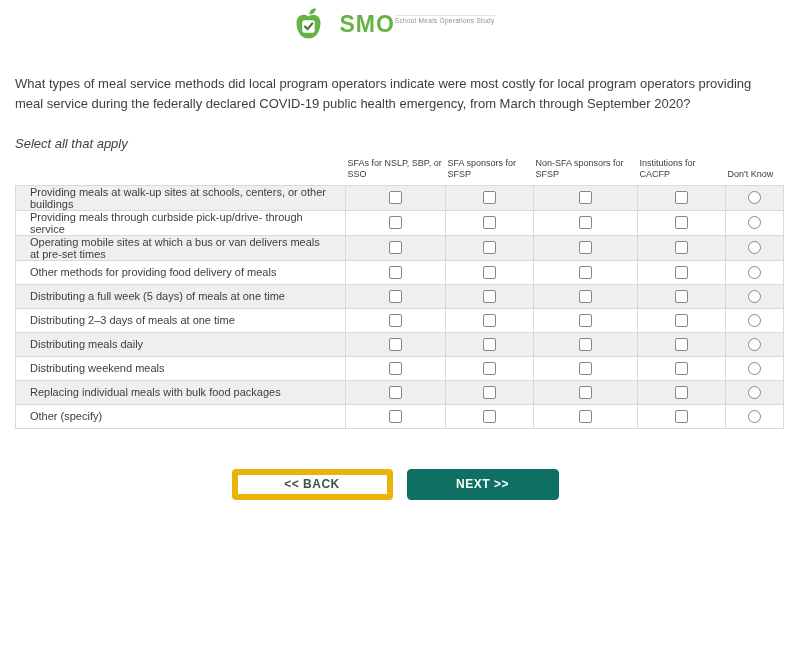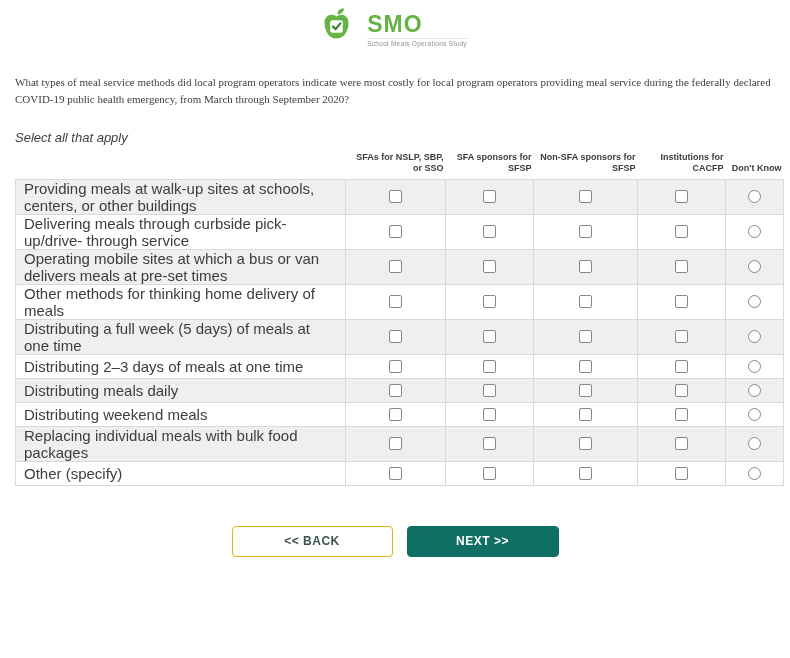--- a/index.html
+++ b/index.html
@@ -9,58 +9,58 @@
     background: #ffffff;
     font-family: "Liberation Sans", sans-serif;
     color: #404040;
     overflow: hidden;
   }
   .page { padding: 0 15px; }
 
   
   .header { display: flex; justify-content: center; padding-top: 7px; height: 44px; }
   .logo { display: flex; align-items: flex-start; gap: 5px; }
-  .logo-textblock { display: flex; flex-direction: column; margin-top: 6px; margin-left: 12px; }
+  .logo-textblock { display: flex; flex-direction: row; margin-top: 6px; margin-left: 12px; }
   .logo-acronym { color: #66b245; font-weight: bold; font-size: 23px; line-height: 1; letter-spacing: 1px; }
   .logo-subtitle { font-size: 6.5px; color: #8f8f8f; margin-top: 2px; letter-spacing: 0.3px; border-top: 1px solid #e3e3e3; padding-top: 1px; }
 
   
   .question { margin-top: 30px; }
-  .question p { font-size: 11px; line-height: 1.55; margin: 0; font-family: Liberation Serif, serif; }
+  .question p { font-size: 13px; line-height: 1.55; margin: 0; }
   .question .p2 { margin-top: 11px; }
   .instruction { font-style: italic; font-size: 13px; margin-top: 22px; color: #3f3f3f; }
 
   
   table.matrix { width: 760px; border-collapse: collapse; table-layout: fixed; margin-top: 7px; }
   table.matrix thead th {
     border: none; background: none;
-    font-size: 9px; font-weight: bold; color: #3c3c3c;
-    text-align: right; vertical-align: bottom;
+    font-size: 9px; font-weight: normal; color: #3c3c3c;
+    text-align: left; vertical-align: bottom;
     padding: 0 2px 5px 2px; line-height: 1.2;
   }
   table.matrix tbody td { border: 1px solid #d9d9d9; height: 24px; padding: 0; }
   table.matrix tbody tr:nth-child(odd) { background: #efefef; }
   table.matrix tbody tr:nth-child(even) { background: #ffffff; }
-  td.row-label { font-size: 15px; color: #3d3d3d; padding: 0 8px !important; }
+  td.row-label { font-size: 11px; color: #3d3d3d; padding: 0 14px !important; }
   .checkbox {
     width: 13px; height: 13px; border: 1px solid #878787;
     background: #ffffff; border-radius: 2px; margin: 0 auto;
     cursor: pointer;
   }
   .radio {
     width: 13px; height: 13px; border: 1px solid #878787;
     background: #ffffff; border-radius: 50%; margin: 0 auto;
     cursor: pointer;
   }
 
   
   .actions { display: flex; justify-content: center; gap: 14px; margin-top: 40px; }
   .btn { height: 31px; border-radius: 4px; font-family: "Liberation Sans", sans-serif;
          font-weight: bold; font-size: 12px; letter-spacing: 0.5px; cursor: pointer; }
-  .btn-back { width: 161px; background: #ffffff; border: 1px solid #eab308; color: #3a5450; }
+  .btn-back { width: 161px; background: #ffffff; border: 6px solid #eab308; color: #3a5450; }
   .btn-next { width: 152px; background: #0e6f62; border: 1px solid #0e6f62; color: #ffffff; }
 </style>
 </head>
 <body>
 
 <div class="page">
 
   <div class="header">
     <div class="logo">
       <span>
@@ -115,21 +115,21 @@
             <div class="checkbox"></div>
           </td>
           <td>
             <div class="checkbox"></div>
           </td>
           <td>
             <div class="radio"></div>
           </td>
         </tr>
         <tr>
-          <td class="row-label">Delivering meals through curbside pick-up/drive- through service</td>
+          <td class="row-label">Providing meals through curbside pick-up/drive- through service</td>
           <td>
             <div class="checkbox"></div>
           </td>
           <td>
             <div class="checkbox"></div>
           </td>
           <td>
             <div class="checkbox"></div>
           </td>
           <td>
@@ -151,21 +151,21 @@
             <div class="checkbox"></div>
           </td>
           <td>
             <div class="checkbox"></div>
           </td>
           <td>
             <div class="radio"></div>
           </td>
         </tr>
         <tr>
-          <td class="row-label">Other methods for thinking home delivery of meals</td>
+          <td class="row-label">Other methods for providing food delivery of meals</td>
           <td>
             <div class="checkbox"></div>
           </td>
           <td>
             <div class="checkbox"></div>
           </td>
           <td>
             <div class="checkbox"></div>
           </td>
           <td>

